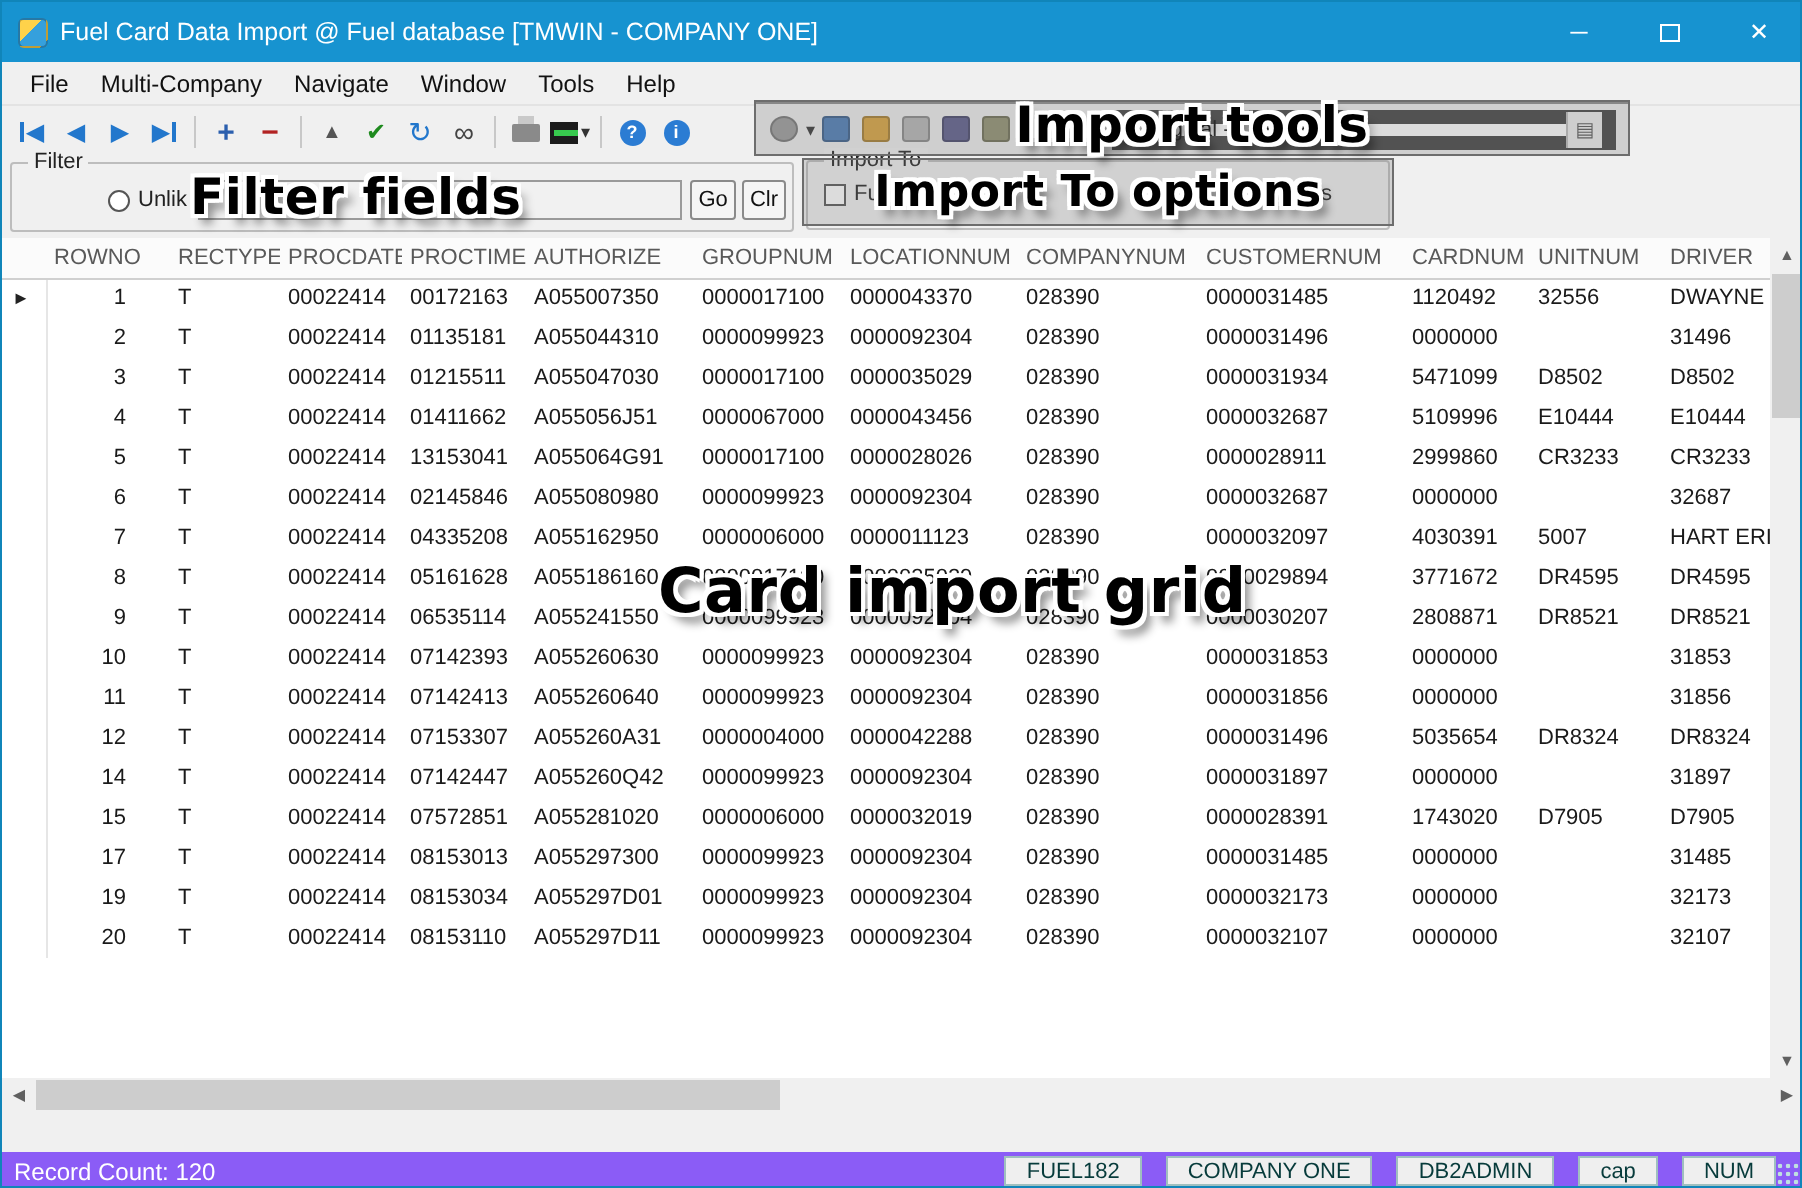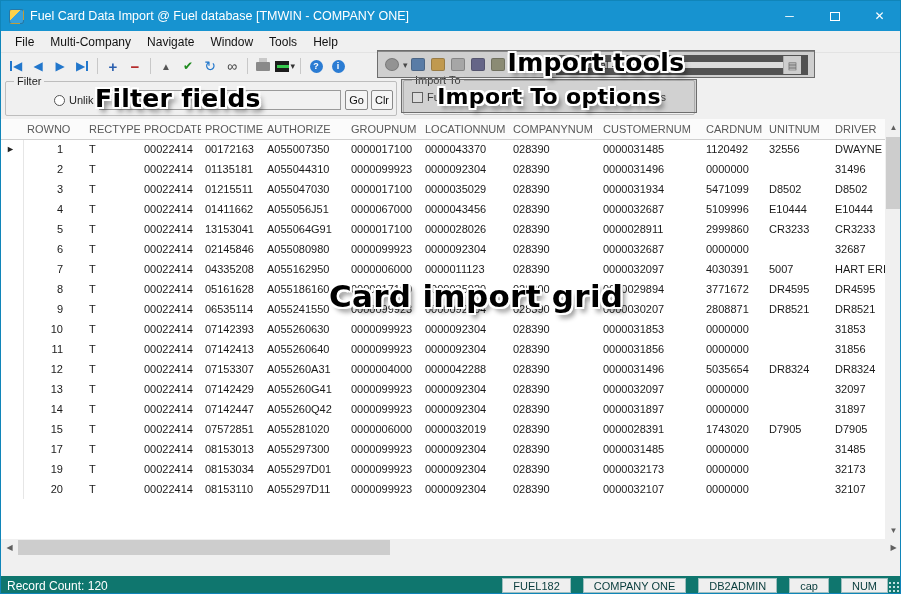--- a/index.html
+++ b/index.html
@@ -93,21 +93,21 @@
   .vscroll{position:absolute;left:884px;top:118px;width:17px;height:420px;background:#f0f0f0;}
   .vscroll .arrow{position:absolute;left:0;width:17px;height:17px;display:flex;align-items:center;
     justify-content:center;font-size:8px;color:#606060;}
   .vscroll .thumb{position:absolute;left:1px;top:18px;width:15px;height:72px;background:#cdcdcd;}
   .hscroll{position:absolute;left:0;top:538px;width:901px;height:17px;background:#f0f0f0;}
   .hscroll .arrow{position:absolute;top:0;width:17px;height:17px;display:flex;align-items:center;
     justify-content:center;font-size:8px;color:#606060;}
   .hscroll .thumb{position:absolute;left:17px;top:1px;width:372px;height:15px;background:#cdcdcd;}
   .gap-band{position:absolute;left:0;top:555px;width:901px;height:20px;background:#f0f0f0;}
   
-  .statusbar{position:absolute;left:0;top:575px;width:901px;height:19px;background:#0f766e;
+  .statusbar{position:absolute;left:0;top:575px;width:901px;height:19px;background:#8b5cf6;
     display:flex;align-items:center;color:#fff;font-size:12px;}
   .statusbar .left-text{padding-left:6px;flex:1;white-space:nowrap;}
   .status-panels{display:flex;align-items:center;gap:12px;margin-right:14px;}
   .panel{background:#efefef;color:#073b3b;font-size:11px;padding:1px 10px;height:15px;
     display:flex;align-items:center;border:1px solid #9fbfbf;white-space:nowrap;}
   .grip{width:12px;height:12px;position:absolute;right:2px;bottom:2px;
     background-image:radial-gradient(#bfe0e0 1px,transparent 1.3px);background-size:4px 4px;}
   
   .ov{position:absolute;background:rgba(130,130,130,.28);border:1px solid #6d6d6d;pointer-events:none;}
   #ov-import-tools{left:376px;top:49px;width:438px;height:28px;}
@@ -444,35 +444,20 @@
             <td>0000004000</td>
             <td>0000042288</td>
             <td>028390</td>
             <td>0000031496</td>
             <td>5035654</td>
             <td>DR8324</td>
             <td>DR8324</td>
           </tr>
           <tr>
             <td class="sel"></td>
-            <td class="num">13</td>
-            <td>T</td>
-            <td>00022414</td>
-            <td>07142429</td>
-            <td>A055260G41</td>
-            <td>0000099923</td>
-            <td>0000092304</td>
-            <td>028390</td>
-            <td>0000032097</td>
-            <td>0000000</td>
-            <td></td>
-            <td>32097</td>
-          </tr>
-          <tr>
-            <td class="sel"></td>
             <td class="num">14</td>
             <td>T</td>
             <td>00022414</td>
             <td>07142447</td>
             <td>A055260Q42</td>
             <td>0000099923</td>
             <td>0000092304</td>
             <td>028390</td>
             <td>0000031897</td>
             <td>0000000</td>

